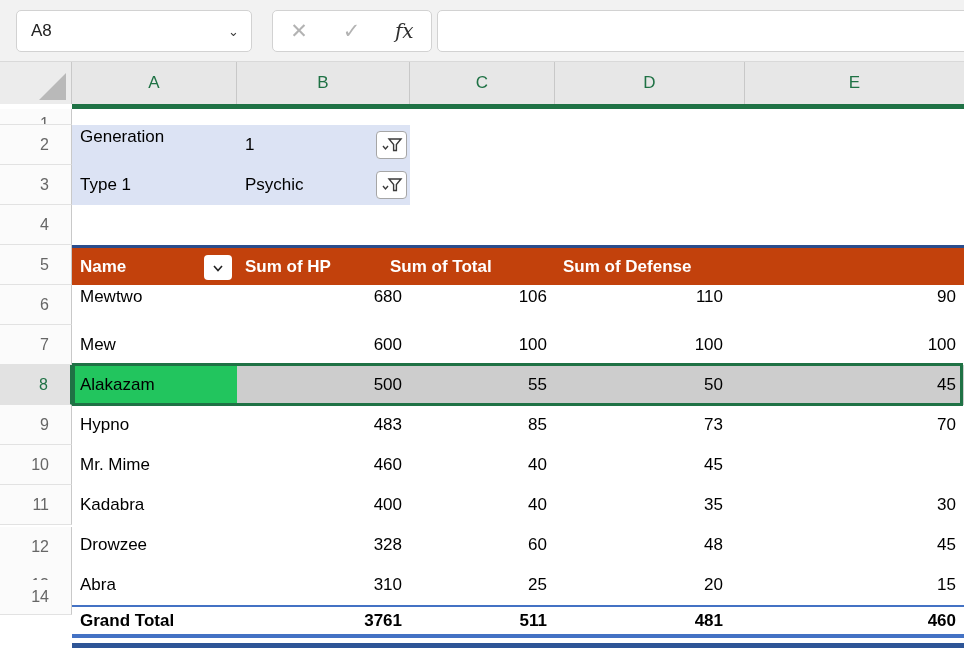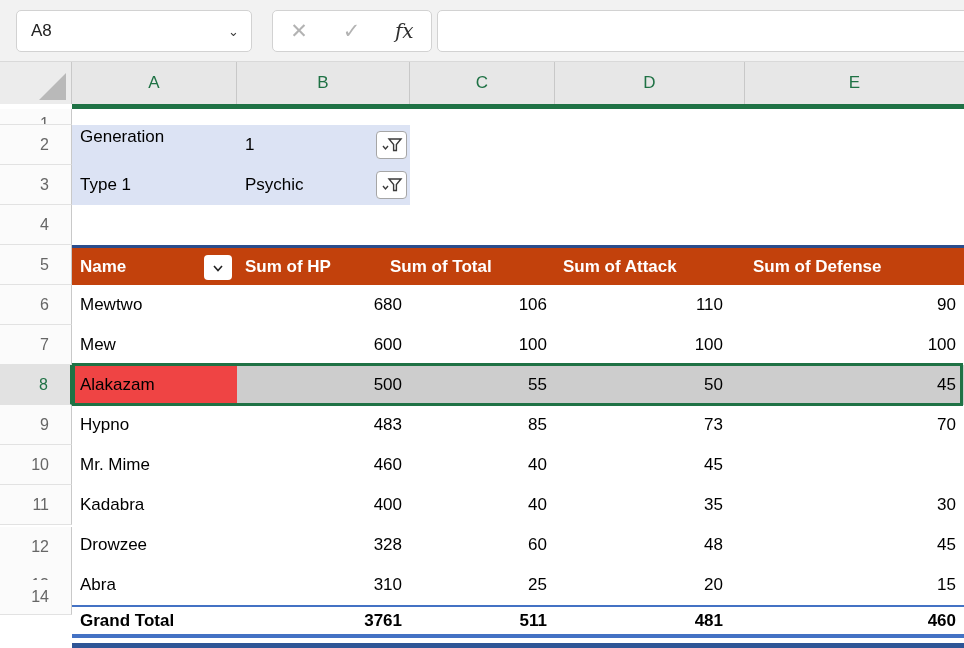--- a/index.html
+++ b/index.html
@@ -57,21 +57,21 @@
             background:#fff; border-radius:4px; display:flex; align-items:center;
             justify-content:center; color:#222; font-size:12px; }
   
   .drow { position:absolute; left:72px; width:892px; height:40px; display:flex; font-size:17px; color:#000; }
   .c-a { width:165px; display:flex; align-items:center; padding-left:8px; }
   .c-b { width:173px; display:flex; align-items:center; justify-content:flex-end; padding-right:8px; }
   .c-c { width:145px; display:flex; align-items:center; justify-content:flex-end; padding-right:8px; }
   .c-d { width:190px; display:flex; align-items:center; justify-content:flex-end; padding-right:22px; }
   .c-e { width:219px; display:flex; align-items:center; justify-content:flex-end; padding-right:8px; }
   .drow.selrow .c-b, .drow.selrow .c-c, .drow.selrow .c-d, .drow.selrow .c-e { background:#CDCDCD; }
-  .drow.selrow .c-a { background:#ef4444; }
+  .drow.selrow .c-a { background:#22c55e; }
   .grand { font-weight:bold; height:33px;
            border-top:2px solid #4472C4; border-bottom:4px solid #4472C4; }
   .sel-outline { position:absolute; left:72px; top:363px; width:891px; height:43px;
                  border:3px solid #1F7245; pointer-events:none; }
   .bottom-bar { position:absolute; left:72px; top:643px; width:892px; height:5px; background:#2E5596; }
   svg { display:block; }
 </style>
 </head>
 <body>
 
@@ -190,29 +190,26 @@
         <polyline points="3,3 7,7.5 11,3" fill="none" stroke="#222" stroke-width="1.6"></polyline>
       </svg>
     </span>
   </div>
   <div class="ph-cell" style="width:145px;">
       <span>Sum of HP</span>
     </div>
   <div class="ph-cell" style="width:173px;">
       <span>Sum of Total</span>
     </div>
-  <div class="ph-cell" style="width:190px;">
-      <span>Sum of Attack</span>
-    </div>
   <div class="ph-cell" style="width:219px;">
       <span>Sum of Defense</span>
     </div>
 </div>
 
-<div class="drow" style="top:285px;justify-content:flex-end;">
+<div class="drow" style="top:277px;justify-content:flex-end;">
   <div class="c-a">
       <span>Mewtwo</span>
     </div>
   <div class="c-b">
       <span>680</span>
     </div>
   <div class="c-c">
       <span>106</span>
     </div>
   <div class="c-d">

